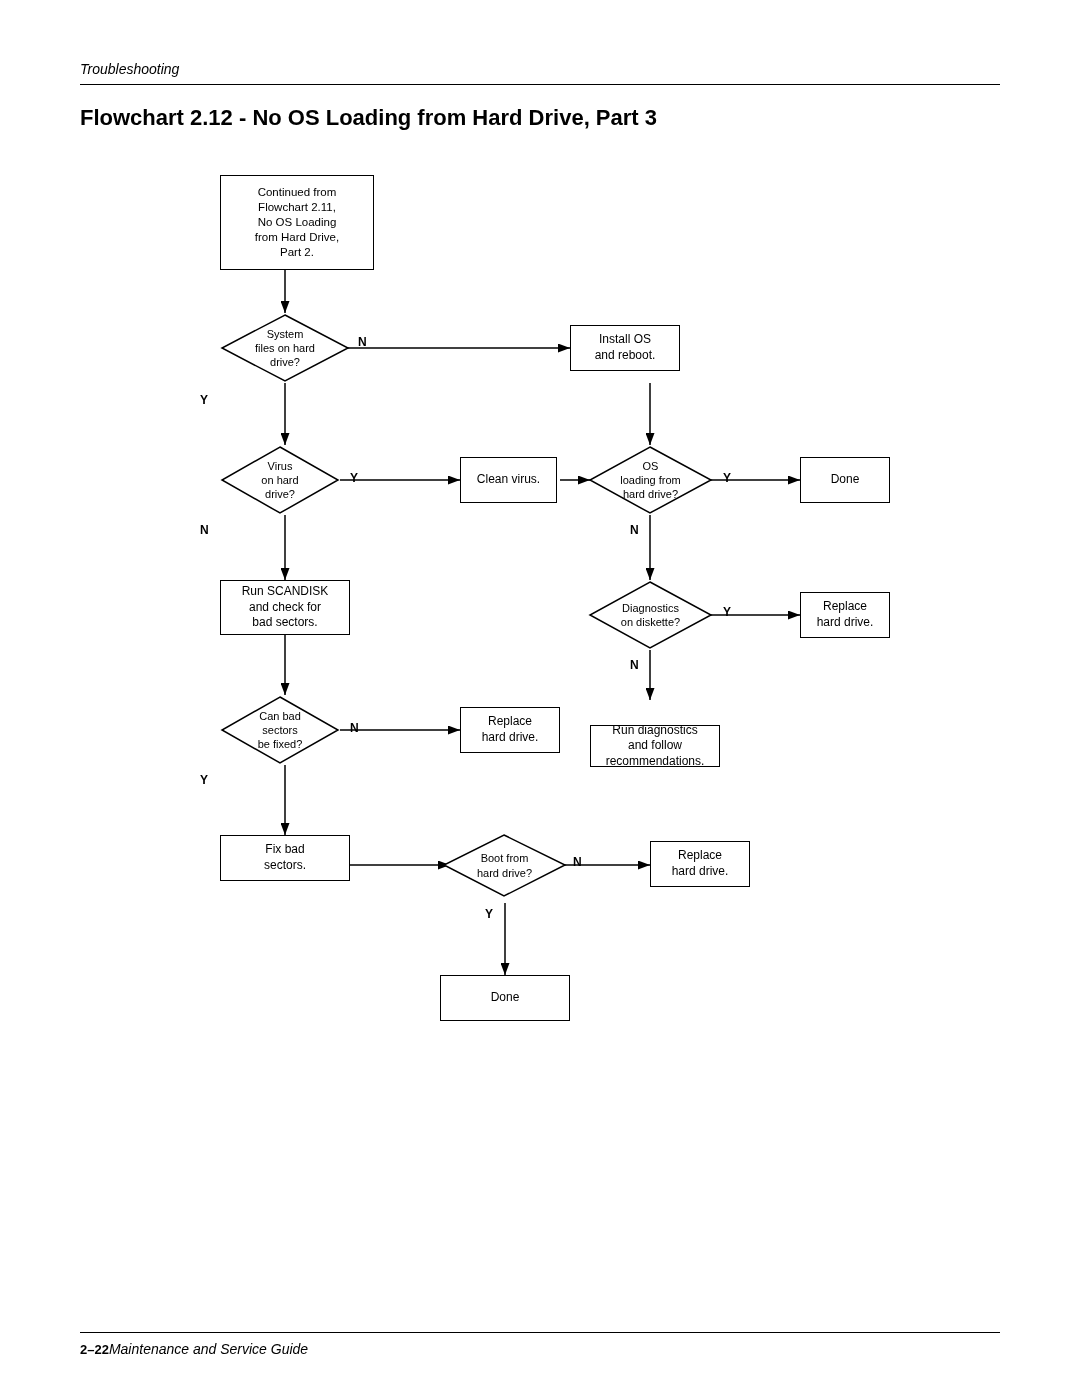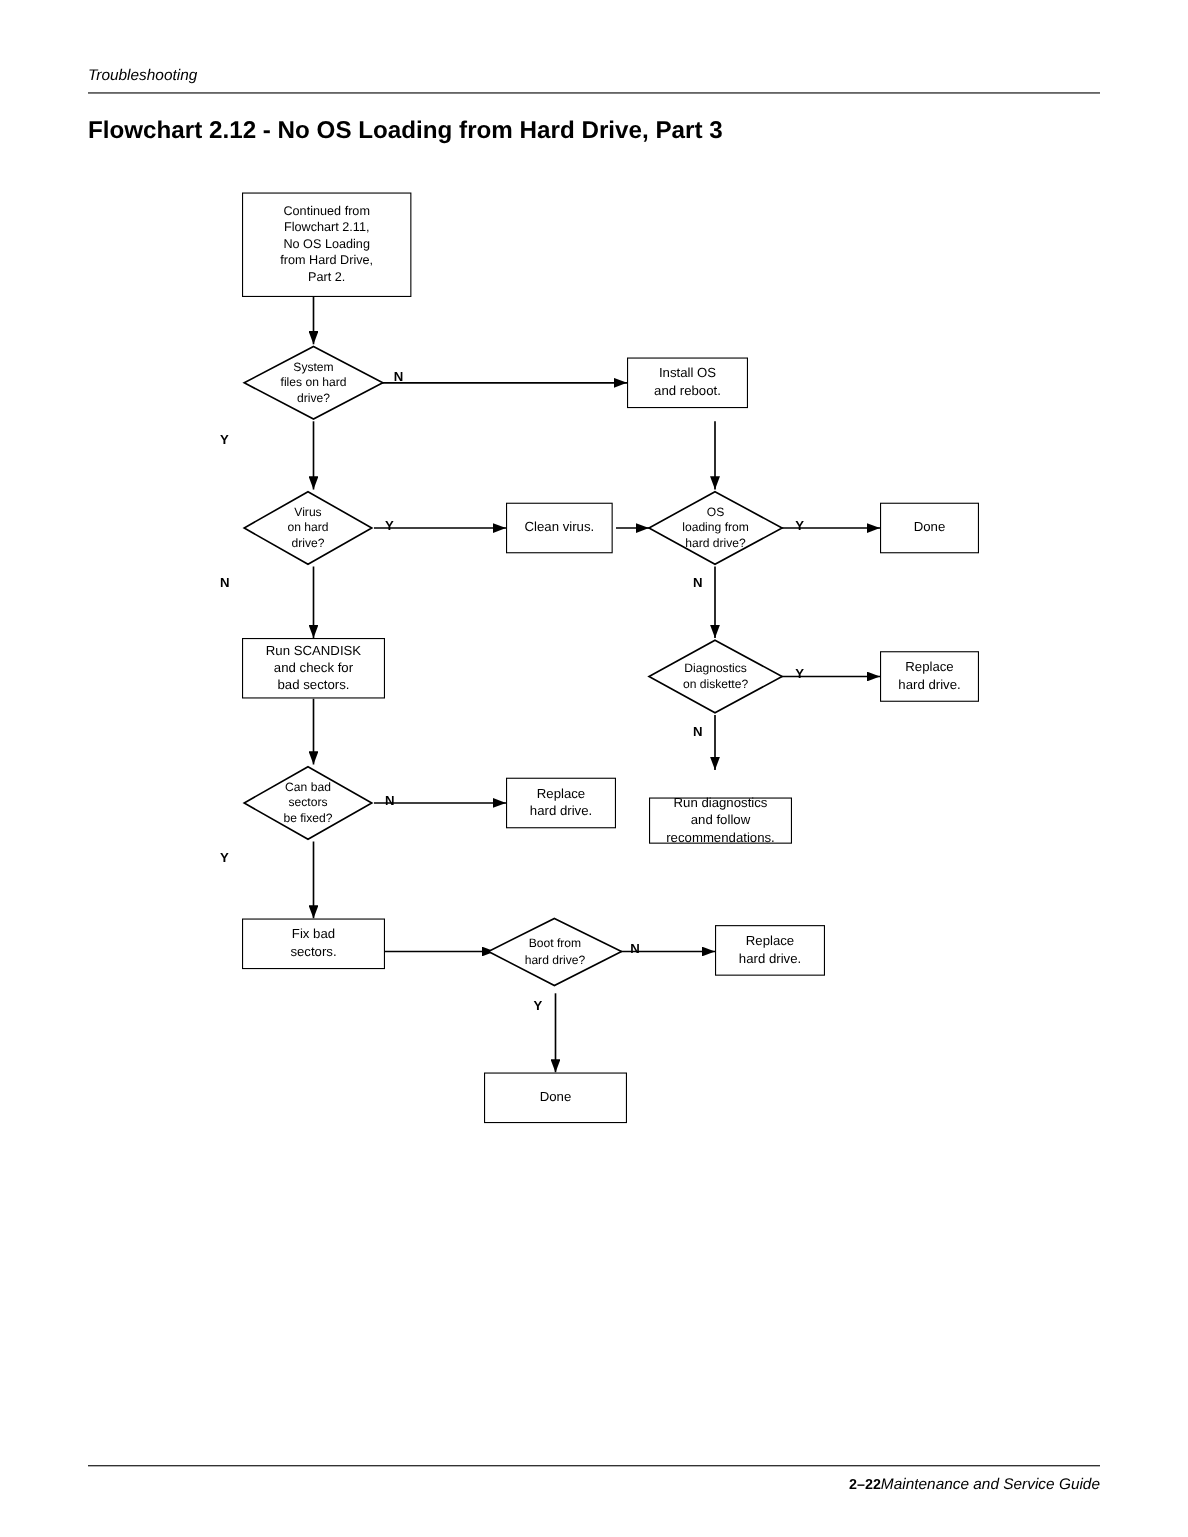--- a/index.html
+++ b/index.html
@@ -89,21 +89,21 @@
       width: 100%;
       height: 100%;
       pointer-events: none;
     }
     .footer-section {
       position: absolute;
       bottom: 40px;
       left: 80px;
       right: 80px;
       display: flex;
-      justify-content: flex-end;
+      justify-content: flex-start;
       align-items: center;
       border-top: 1px solid #000;
       padding-top: 8px;
     }
     .footer-left {
       font-weight: bold;
       font-size: 13px;
     }
     .footer-right {
       font-style: italic;

